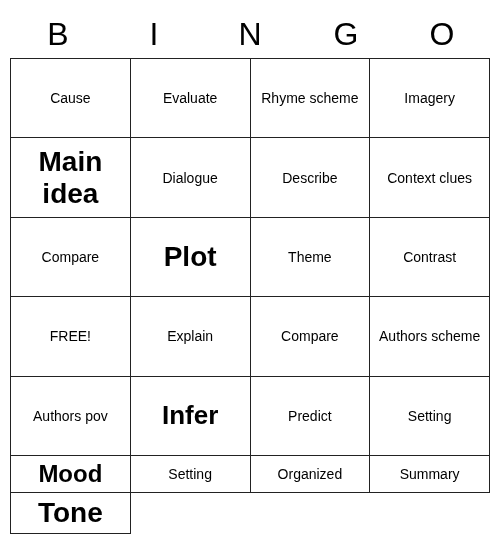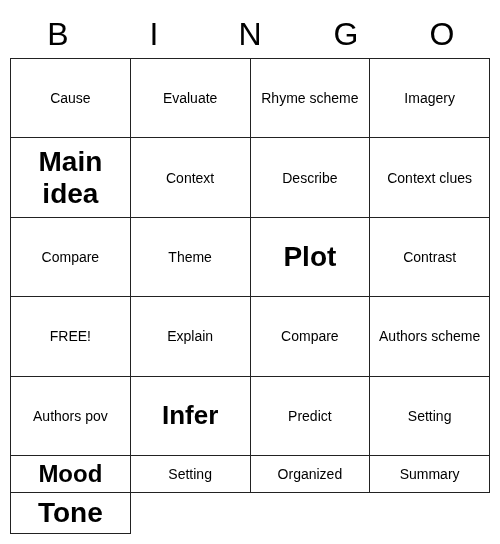--- a/index.html
+++ b/index.html
@@ -63,26 +63,26 @@
       <div class="bingo-header-cell">N</div>
       <div class="bingo-header-cell">G</div>
       <div class="bingo-header-cell">O</div>
     </div>
   <div class="bingo-grid">
   <div class="bingo-cell">Cause</div>
       <div class="bingo-cell">Evaluate</div>
       <div class="bingo-cell">Rhyme scheme</div>
       <div class="bingo-cell">Imagery</div>
       <div class="bingo-cell" style="font-size: 28px; font-weight: bold;">Main idea</div>
-      <div class="bingo-cell">Context</div>
+      <div class="bingo-cell">Dialogue</div>
       <div class="bingo-cell">Describe</div>
       <div class="bingo-cell">Context clues</div>
       <div class="bingo-cell">Compare</div>
+      <div class="bingo-cell" style="font-size: 28px; font-weight: bold;">Plot</div>
       <div class="bingo-cell">Theme</div>
-      <div class="bingo-cell" style="font-size: 28px; font-weight: bold;">Plot</div>
       <div class="bingo-cell">Contrast</div>
       <div class="bingo-cell">FREE!</div>
       <div class="bingo-cell">Explain</div>
       <div class="bingo-cell">Compare</div>
       <div class="bingo-cell">Authors scheme</div>
       <div class="bingo-cell">Authors pov</div>
       <div class="bingo-cell" style="font-size: 26px; font-weight: bold;">Infer</div>
       <div class="bingo-cell">Predict</div>
       <div class="bingo-cell">Setting</div>
       <div class="bingo-cell" style="font-size: 24px; font-weight: bold;">Mood</div>

